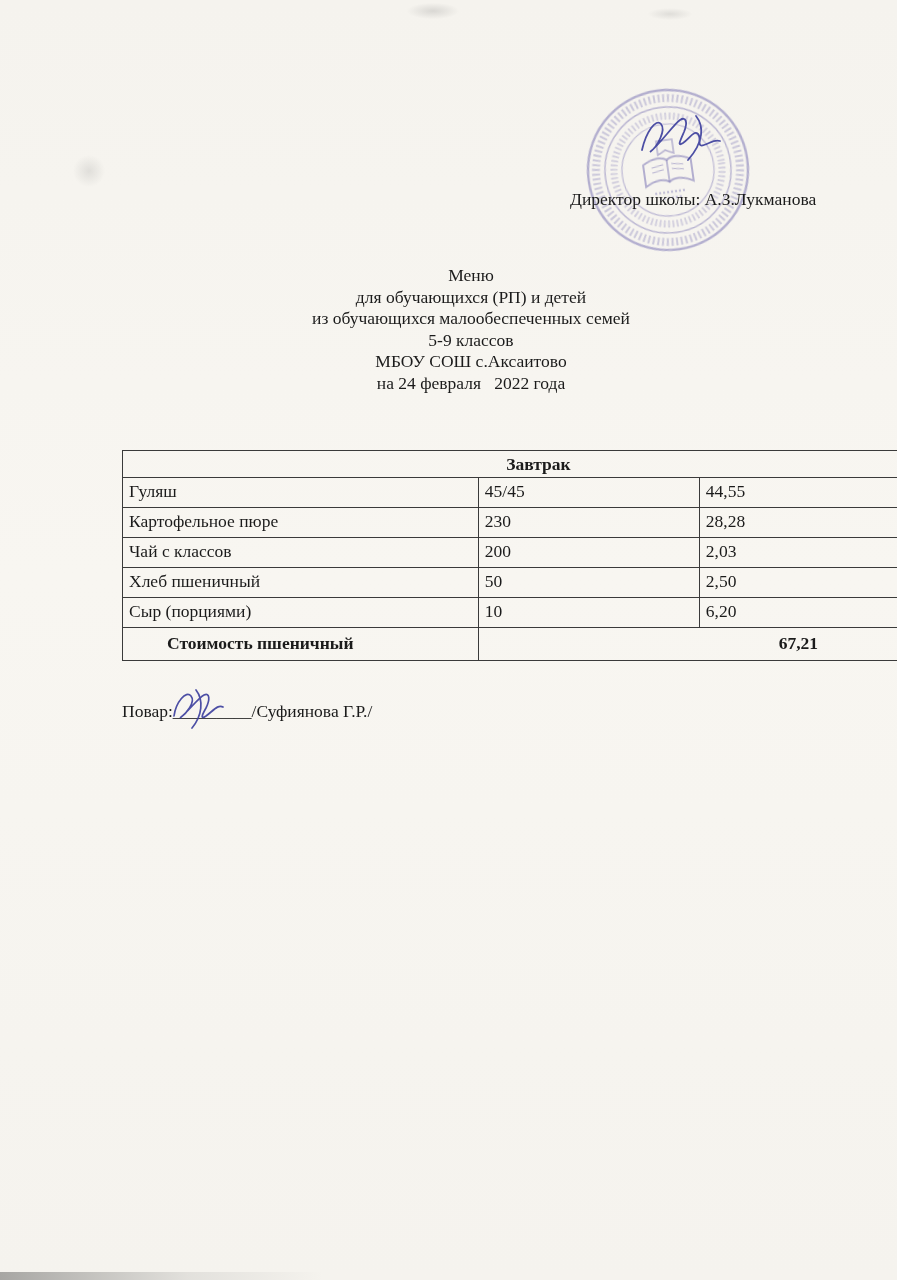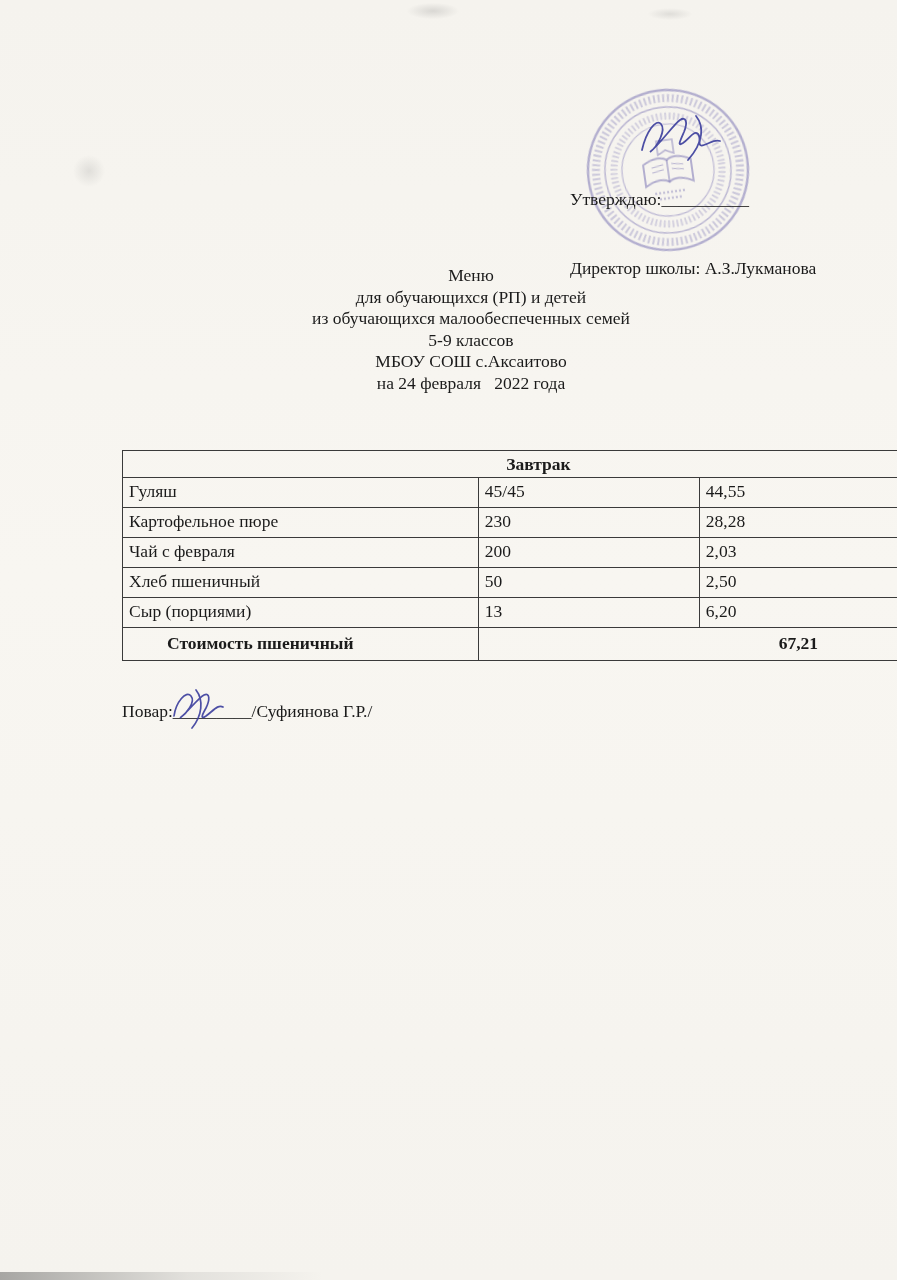--- a/index.html
+++ b/index.html
@@ -75,21 +75,20 @@
         <path d="M62 78 C72 72 82 72 86 76 C90 72 100 72 110 78 L110 100 C100 94 90 94 86 98 C82 94 72 94 62 100 Z" stroke-width="2" opacity="0.55"></path>
         <path d="M86 76 L86 98" stroke-width="1.6" opacity="0.55"></path>
         <path d="M70 82 L82 80 M70 87 L82 85 M90 80 L102 82 M90 85 L102 87" stroke-width="1.1" opacity="0.5"></path>
         <path d="M78 56 L94 56 L94 70 L86 66 L78 70 Z" stroke-width="1.6" opacity="0.5"></path>
         <path d="M70 108 L102 108 M74 114 L98 114" stroke-width="2.4" stroke-dasharray="2 2" opacity="0.4"></path>
       </g>
     </svg>
   </div>
 
   <div class="approval">
-    <div><span>Утверждаю:</span><span>__________</span></div>
     <div>Директор школы: А.З.Лукманова</div>
   </div>
 
   <svg class="sig sig-director" viewBox="0 0 100 56">
     <g fill="none" stroke="#3b3e9d" stroke-width="1.8" stroke-linecap="round" opacity="0.9">
       <path d="M12 40 C16 22 26 8 31 14 C36 20 28 36 20 42 C30 34 44 14 50 10 C56 6 58 12 54 22 C50 31 47 37 53 33 C60 28 64 20 68 24 C72 28 66 38 74 35 C80 33 85 29 90 31"></path>
       <path d="M66 6 C74 16 74 32 58 50"></path>
     </g>
   </svg>
 
@@ -116,32 +115,32 @@
         <td class="row-cell">Гуляш</td>
         <td class="row-cell">45/45</td>
         <td class="row-cell">44,55</td>
       </tr>
       <tr>
         <td class="row-cell">Картофельное пюре</td>
         <td class="row-cell">230</td>
         <td class="row-cell">28,28</td>
       </tr>
       <tr>
-        <td class="row-cell">Чай с февраля</td>
+        <td class="row-cell">Чай с классов</td>
         <td class="row-cell">200</td>
         <td class="row-cell">2,03</td>
       </tr>
       <tr>
         <td class="row-cell">Хлеб пшеничный</td>
         <td class="row-cell">50</td>
         <td class="row-cell">2,50</td>
       </tr>
       <tr>
         <td class="row-cell">Сыр (порциями)</td>
-        <td class="row-cell">13</td>
+        <td class="row-cell">10</td>
         <td class="row-cell">6,20</td>
       </tr>
       <tr>
         <td class="total-label">Стоимость пшеничный</td>
         <td colspan="2" class="total-value">67,21</td>
       </tr>
     </tbody>
   </table>
 
   <div class="cook"><span>Повар:</span><span>_________</span><span>/Суфиянова Г.Р./</span></div>

